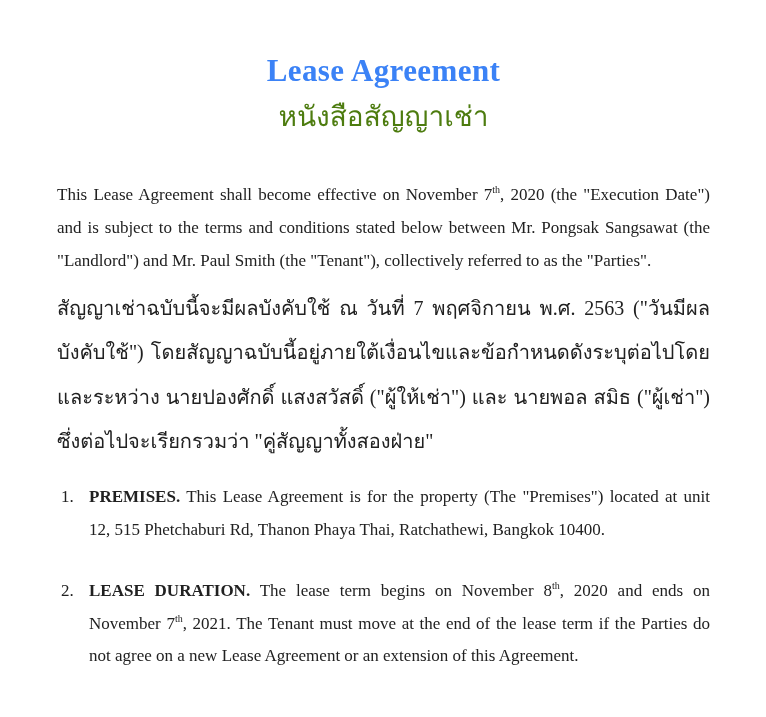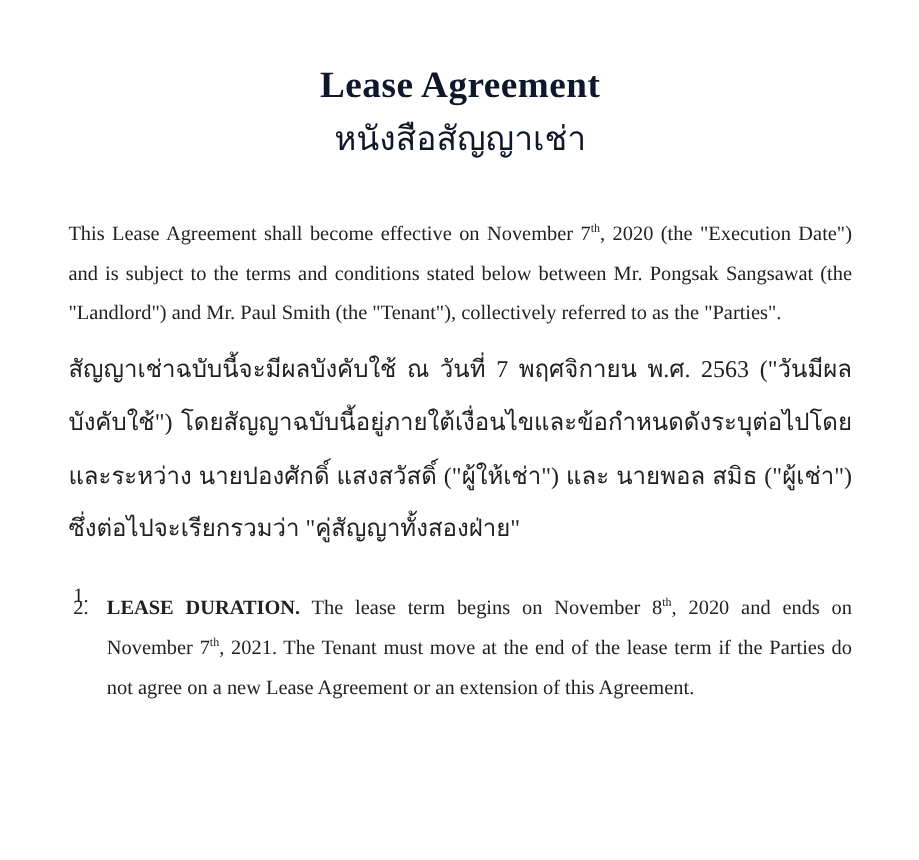--- a/index.html
+++ b/index.html
@@ -14,27 +14,27 @@
     color: #212121;
     overflow: hidden;
   }
   .doc-header { text-align: center; margin-bottom: 42px; }
   .title-en {
     font-size: 31px;
     font-weight: bold;
     margin: 0;
     line-height: 1.25;
     letter-spacing: 0.4px;
-    color: #0f172a;
+    color: #3b82f6;
   }
   .title-th {
     font-size: 28px;
     margin-top: 6px;
     line-height: 1.45;
-    color: #0f172a;
+    color: #4d7c0f;
   }
   p { margin: 0; }
   .en {
     font-size: 17px;
     line-height: 1.93;
     text-align: justify;
   }
   .th {
     font-size: 20px;
     line-height: 2.22;
@@ -76,20 +76,21 @@
     <h1 class="title-en">Lease Agreement</h1>
     <div class="title-th" lang="th">หนังสือสัญญาเช่า</div>
   </header>
 
   <p class="en intro-en"><span>This Lease Agreement shall become effective on </span><span class="u"><span>November 7</span><sup>th</sup><span>, 2020</span></span><span> (the "Execution Date") and is subject to the terms and conditions stated below between </span><span class="u">Mr. Pongsak Sangsawat</span><span> (the "Landlord") and </span><span class="u">Mr. Paul Smith</span><span> (the "Tenant"), collectively referred to as the "Parties".</span></p>
 
   <p class="th intro-th" lang="th"><span>สัญญาเช่าฉบับนี้จะมีผลบังคับใช้ ณ วันที่ </span><span class="u">7 พฤศจิกายน พ.ศ. 2563</span><span> ("วันมีผลบังคับใช้") โดยสัญญาฉบับนี้อยู่ภายใต้เงื่อนไขและข้อกำหนดดังระบุต่อไปโดยและระหว่าง </span><span class="u">นายปองศักดิ์ แสงสวัสดิ์</span><span> ("ผู้ให้เช่า") และ </span><span class="u">นายพอล สมิธ</span><span> ("ผู้เช่า") ซึ่งต่อไปจะเรียกรวมว่า "คู่สัญญาทั้งสองฝ่าย"</span></p>
 
   <div class="section">
     <span class="num">1.</span>
+    <p class="en"><span class="b">PREMISES.</span><span> This Lease Agreement is for the property (The "Premises") located at </span><span class="u">unit 12, 515 Phetchaburi Rd, Thanon Phaya Thai, Ratchathewi, Bangkok 10400</span><span>.</span></p>
   </div>
 
   <div class="section">
     <span class="num">2.</span>
     <p class="en"><span class="b">LEASE DURATION.</span><span> The lease term begins on </span><span class="u"><span>November 8</span><sup>th</sup><span>, 2020</span></span><span> and ends on </span><span class="u"><span>November 7</span><sup>th</sup><span>, 2021</span></span><span>. The Tenant must move at the end of the lease term if the Parties do not agree on a new Lease Agreement or an extension of this Agreement.</span></p>
 
   </div>
 
 </div>
 

